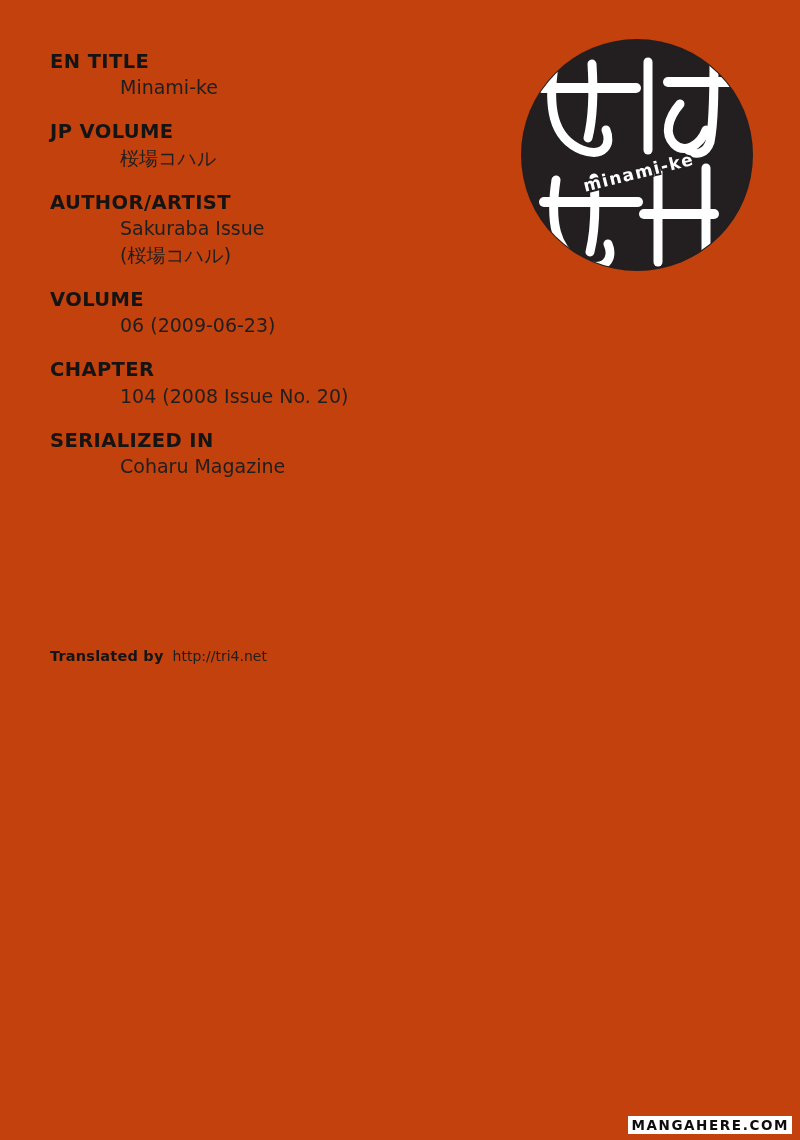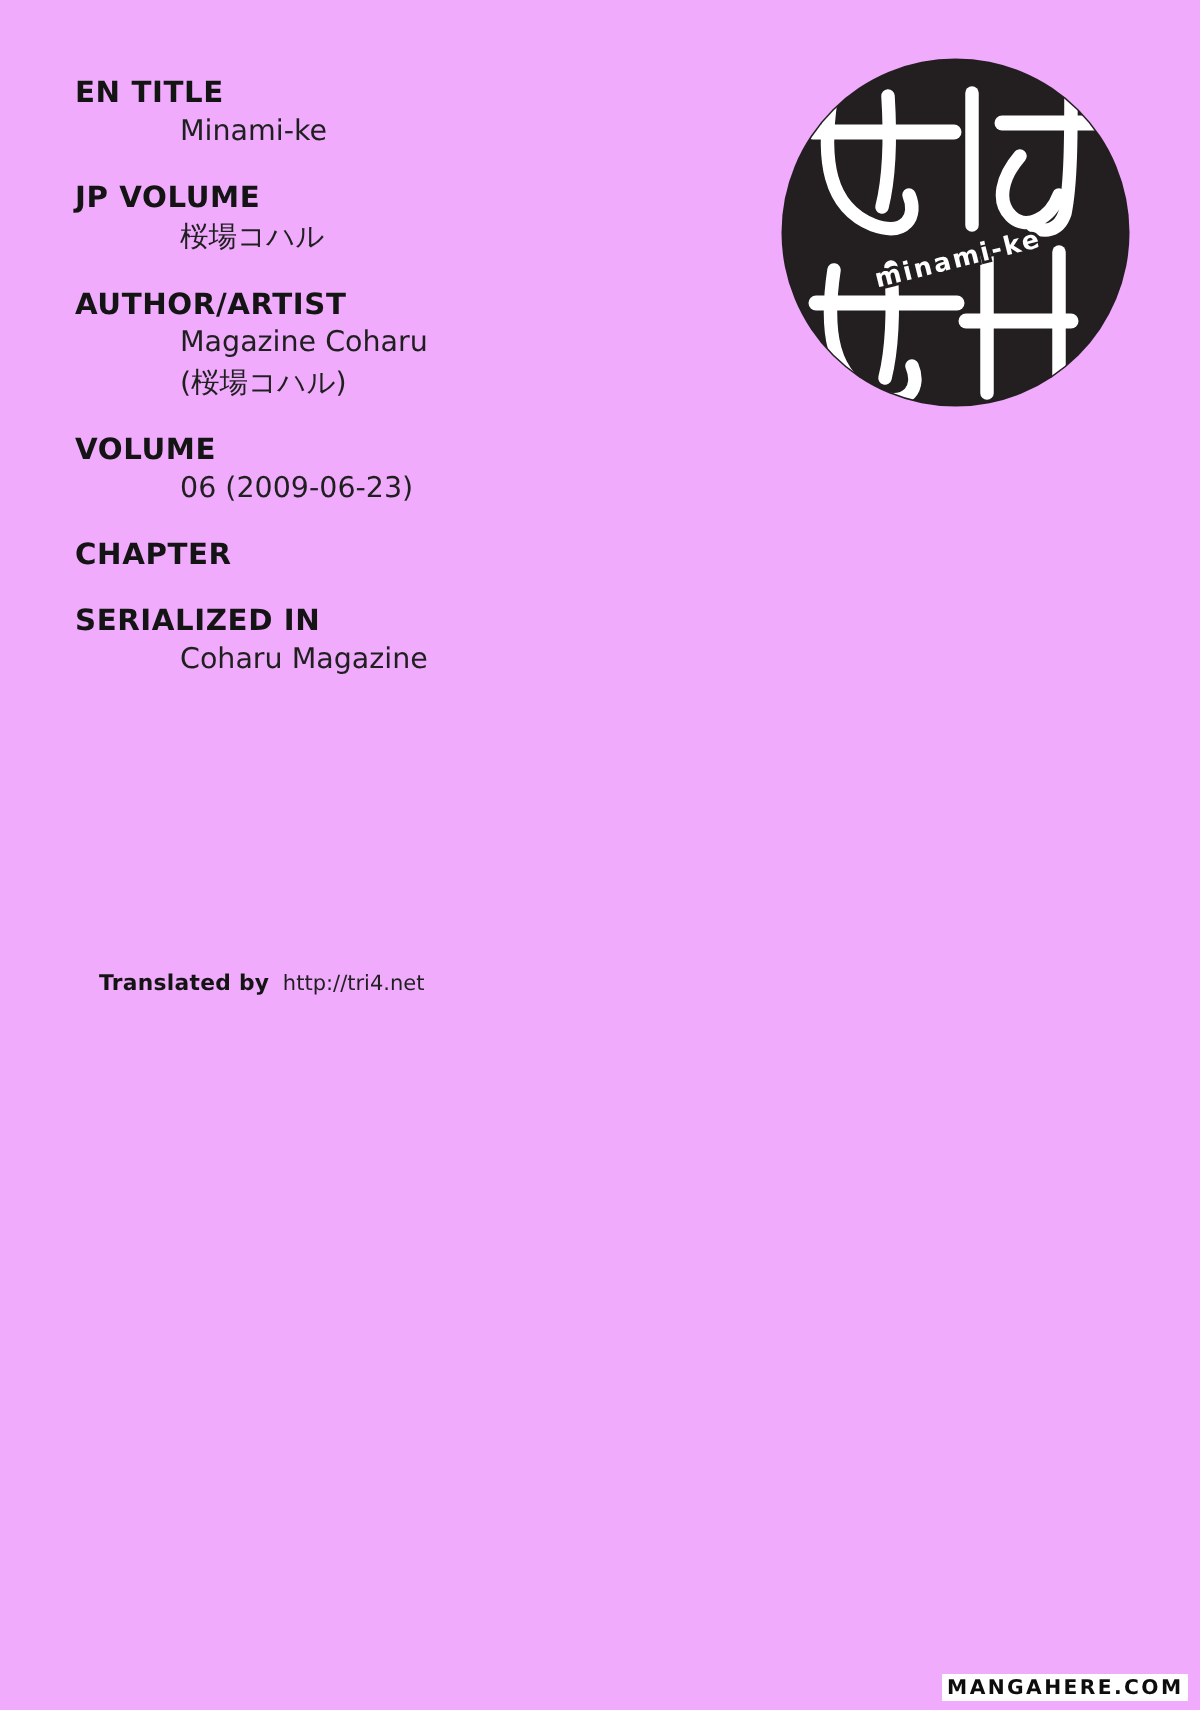--- a/index.html
+++ b/index.html
@@ -12,21 +12,21 @@
     height: 1140px;
     position: relative;
     font-family: "DejaVu Sans", sans-serif;
     color: #1a1a1a;
     overflow: hidden;
   }
 
   .page {
     position: absolute;
     inset: 0;
-    background: #f0abfc;
+    background: #c2410c;
   }
 
   
   .info {
     position: absolute;
     left: 50px;
     top: 50px;
     width: 460px;
   }
   .field {
@@ -54,21 +54,20 @@
   }
 
   
   .translator {
     position: absolute;
     left: 50px;
     top: 648px;
     display: flex;
     align-items: center;
     gap: 9px;
-    margin-left: 16px;
   }
   .translator-label {
     font-weight: bold;
     font-size: 14.5px;
     color: #141414;
     letter-spacing: 0.2px;
   }
   .translator-link {
     font-size: 14px;
     color: #1f1f1f;
@@ -132,34 +131,37 @@
     <div class="field">
       <div class="field-label">JP VOLUME</div>
       <div class="field-value">
         <span class="line">桜場コハル</span>
       </div>
     </div>
 
     <div class="field">
       <div class="field-label">AUTHOR/ARTIST</div>
       <div class="field-value">
-        <span class="line">Magazine Coharu</span>
+        <span class="line">Sakuraba Issue</span>
         <span class="line">(桜場コハル)</span>
       </div>
     </div>
 
     <div class="field">
       <div class="field-label">VOLUME</div>
       <div class="field-value">
         <span class="line">06 (2009-06-23)</span>
       </div>
     </div>
 
     <div class="field">
       <div class="field-label">CHAPTER</div>
+      <div class="field-value">
+        <span class="line">104 (2008 Issue No. 20)</span>
+      </div>
     </div>
 
     <div class="field">
       <div class="field-label">SERIALIZED IN</div>
       <div class="field-value">
         <span class="line">Coharu Magazine</span>
       </div>
     </div>
 
   </div>

